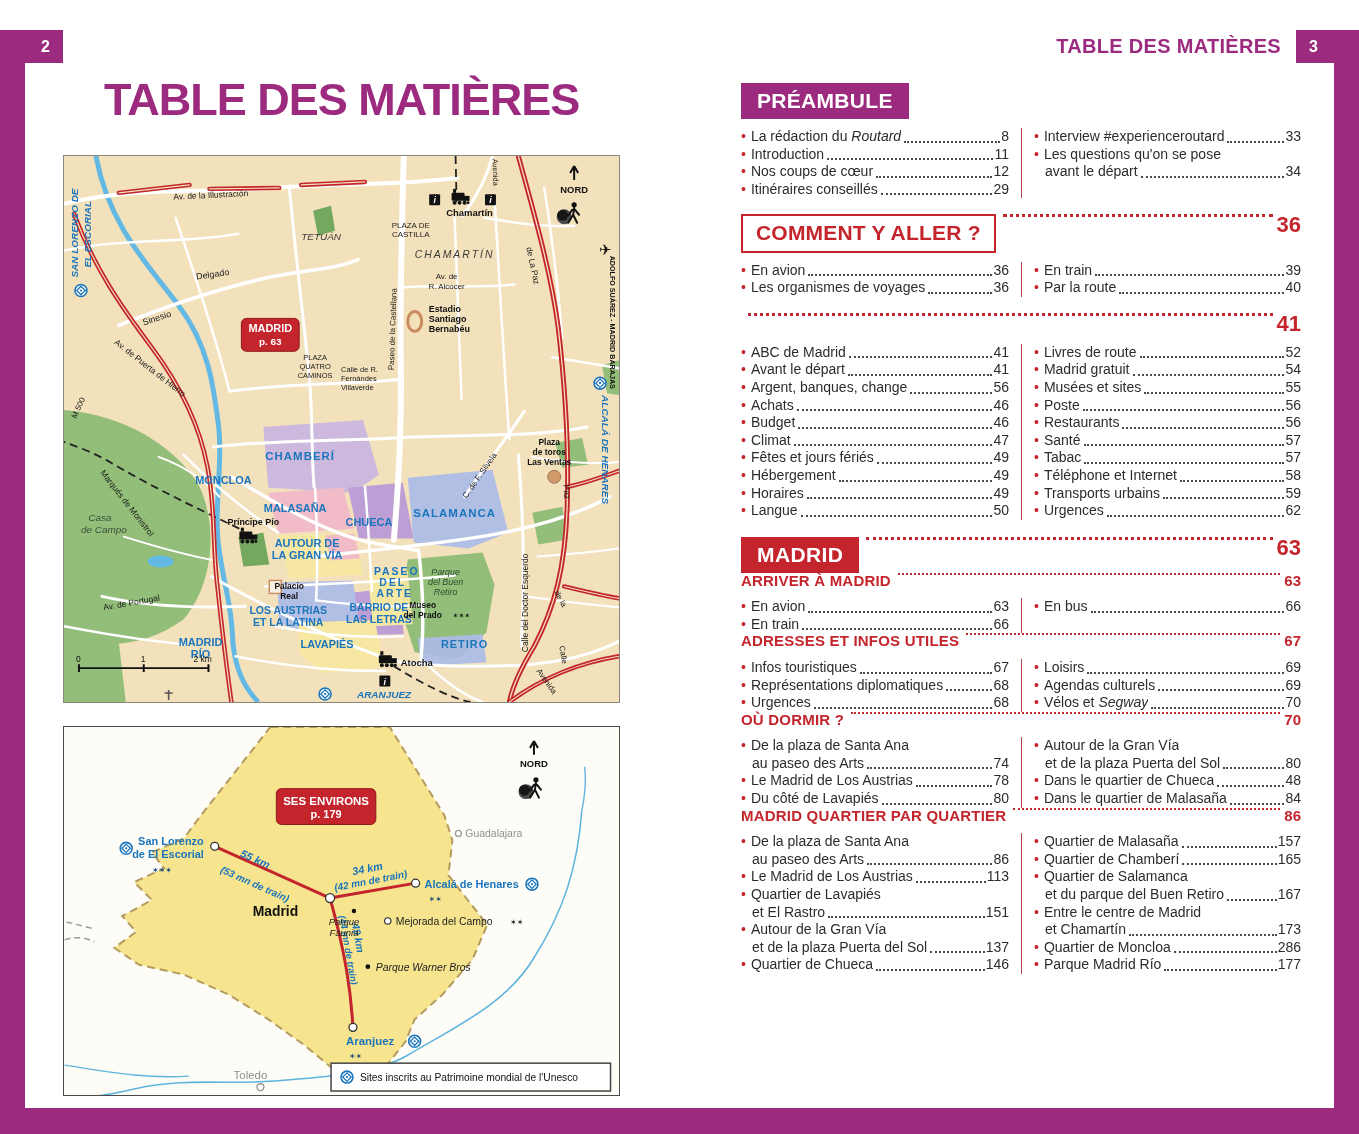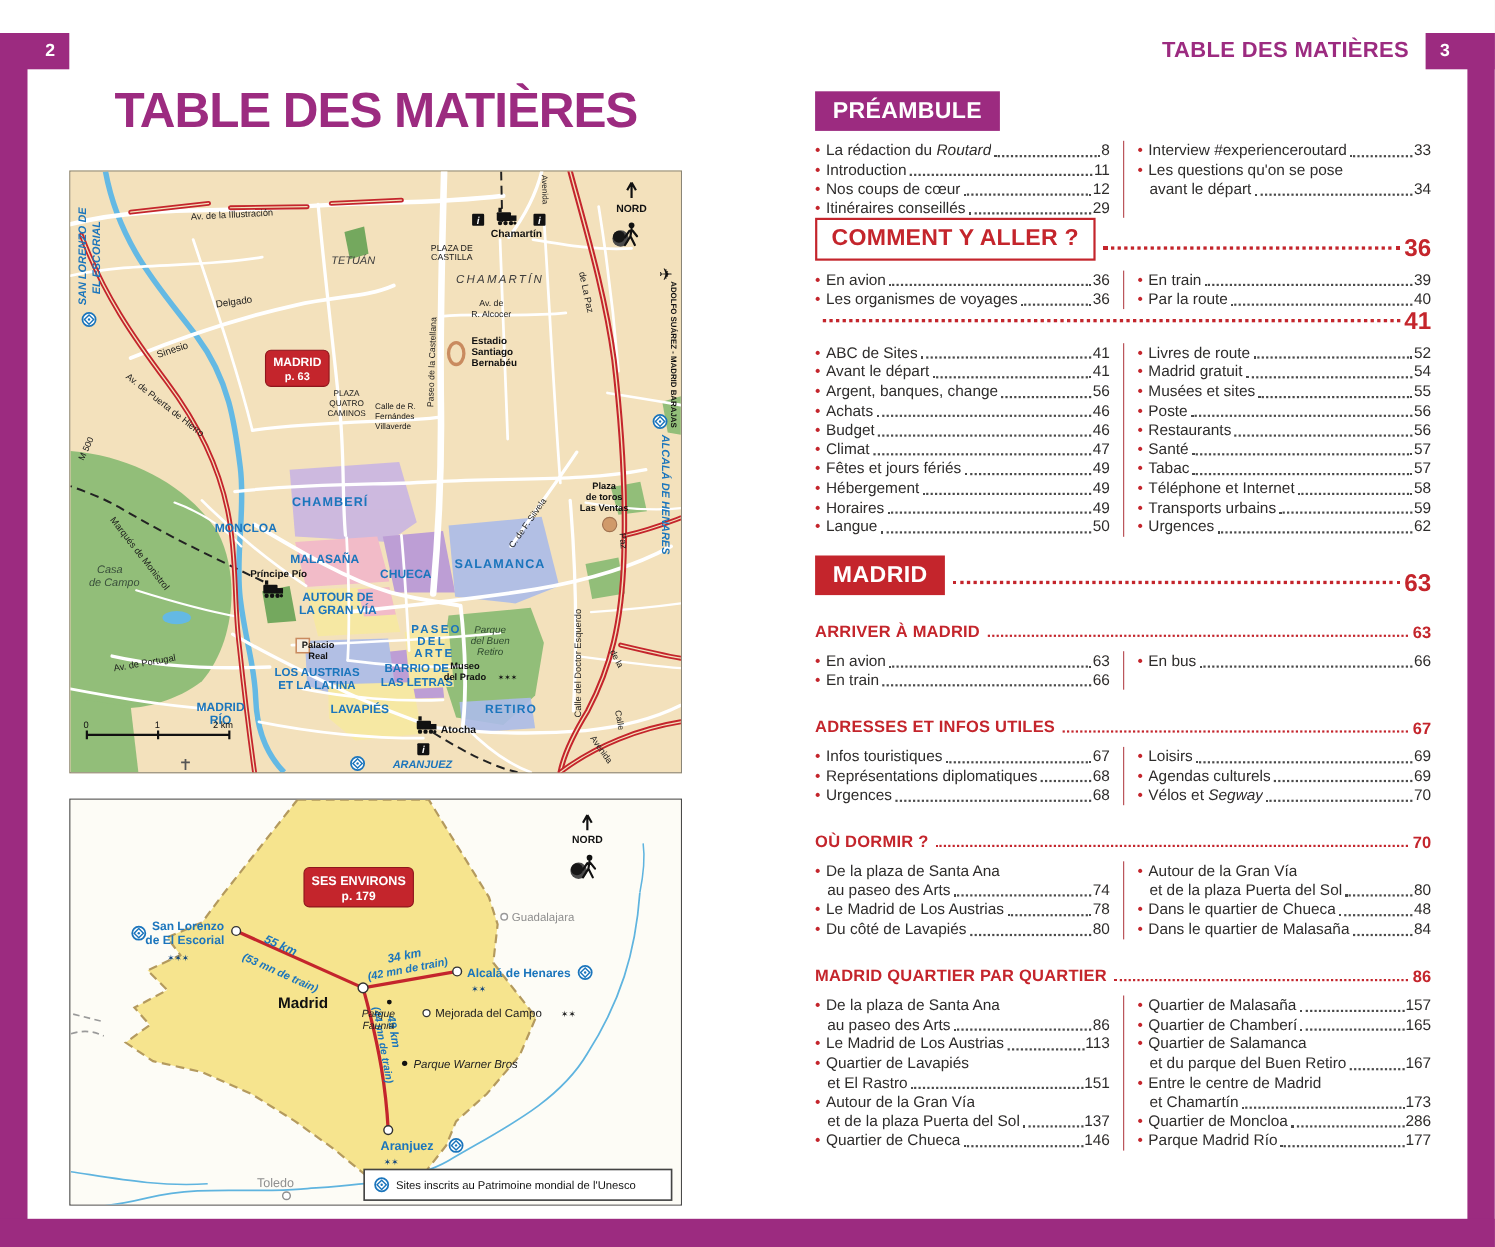--- a/index.html
+++ b/index.html
@@ -21,33 +21,33 @@
   .page-title{position:absolute;left:104px;top:74px;font-size:45px;font-weight:bold;
               color:var(--purple);letter-spacing:-1px;white-space:nowrap}
   .mapbox{position:absolute;left:63px;border:1.5px solid #8a8577;background:var(--cream)}
   #citymap-box{top:155px;width:557px;height:548px}
   #envmap-box{top:726px;width:557px;height:370px;background:#fdfcf6;border-color:#4a4a4a}
   .mapbox svg{display:block;width:100%;height:100%}
   svg text{font-family:"Liberation Sans",sans-serif}
 
   
   .right-page{position:absolute;left:741px;top:83px;width:560px}
-  .hrow{display:flex;align-items:flex-end}
+  .hrow{display:flex;align-items:flex-start}
   .hbox{flex:0 0 auto;line-height:1.1}
   .hlead{flex:1 1 10px;border-bottom:3px dotted var(--red);margin:0 4px 10px 7px}
   .hpage{flex:0 0 auto;font-weight:bold;color:var(--red);font-size:22px;line-height:1}
   .sec-purple .hbox{background:var(--purple);color:#fff;font-size:21px;font-weight:bold;
                     padding:6px 16px 7px;letter-spacing:.3px}
-  .sec-outline{margin-top:0}
+  .sec-outline{margin-top:16px}
   .sec-outline .hbox{border:2px solid var(--red);color:var(--red);font-size:21px;
                      font-weight:bold;padding:5px 13px 6px;letter-spacing:.2px}
   .sec-red{margin-top:17px}
   .sec-red .hbox{background:var(--red);color:#fff;font-size:21px;font-weight:bold;
                  padding:6px 16px 7px;letter-spacing:.4px}
-  .sec-sub .hrow{margin-top:26px}
+  .sec-sub .hrow{margin-top:0}
   .sec-sub .hbox{color:var(--red);font-weight:bold;font-size:15px;letter-spacing:.2px}
   .sec-sub .hlead{border-bottom-width:2px;margin-bottom:4px}
   .sec-sub .hpage{font-size:15px}
 
   .cols{display:grid;grid-template-columns:1fr 1fr;margin-top:9px}
   .colL{padding-right:12px}
   .colR{border-left:1.3px solid var(--divider);padding-left:12px}
 
   .entry{font-size:14px;color:var(--ink)}
   .eline{display:flex;line-height:17.6px}
@@ -500,21 +500,21 @@
       <section class="sec sec-outline">
         <div class="hrow">
           <span class="hlead"></span>
           <span class="hpage">41</span>
         </div>
         <div class="cols">
           <div class="col colL">
             <div class="entry">
               <div class="eline">
                 <span class="bullet">•</span>
-                <span class="etext">ABC de Sites</span>
+                <span class="etext">ABC de Madrid</span>
                 <span class="lead"></span>
                 <span class="epage">41</span>
               </div>
             </div>
             <div class="entry">
               <div class="eline">
                 <span class="bullet">•</span>
                 <span class="etext">Avant le départ</span>
                 <span class="lead"></span>
                 <span class="epage">41</span>

